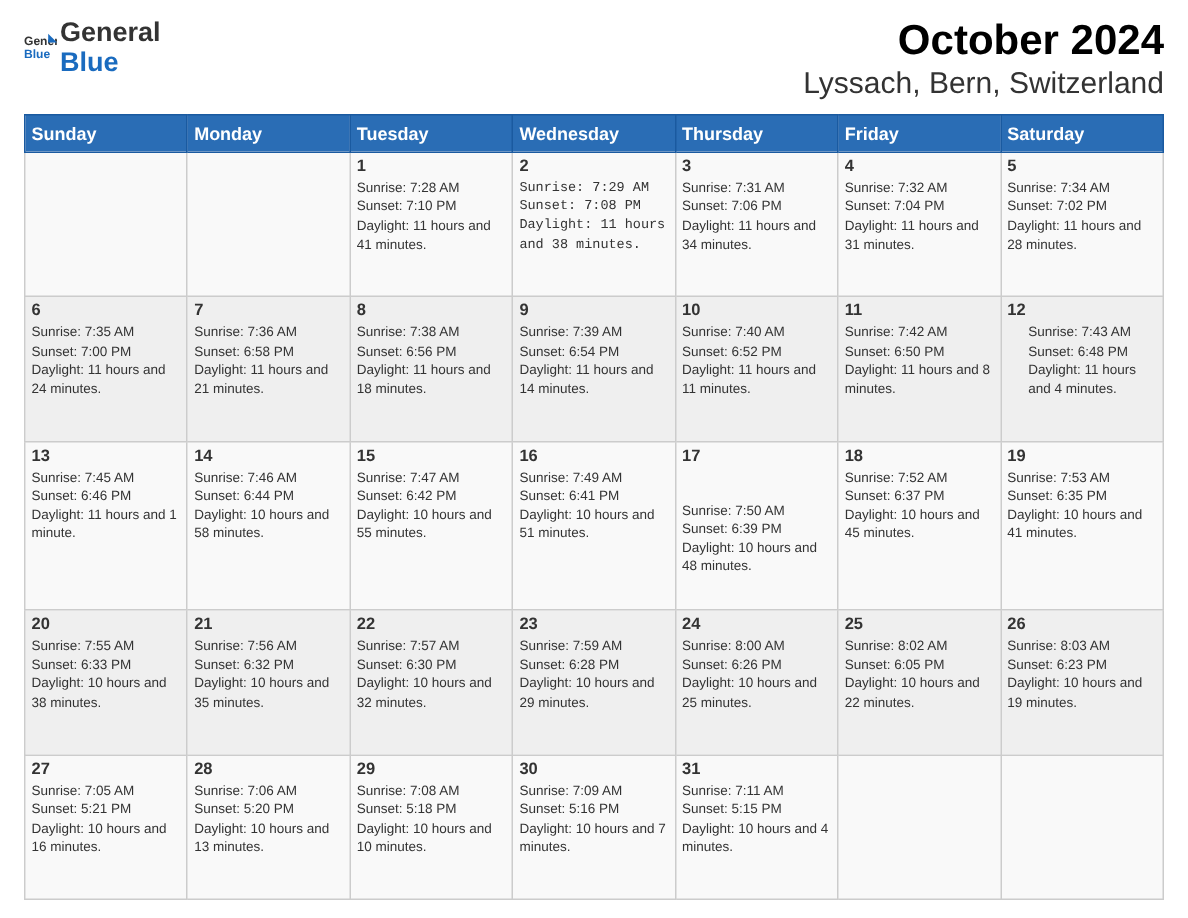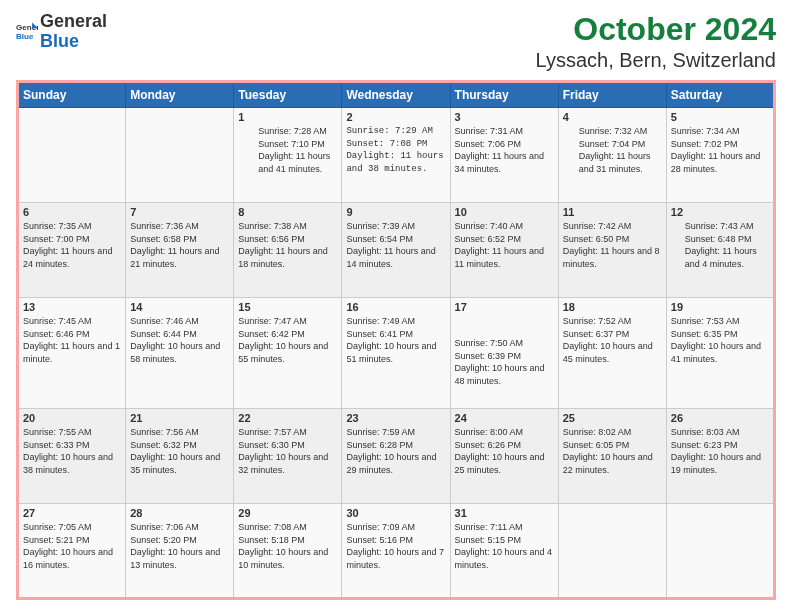--- a/index.html
+++ b/index.html
@@ -36,33 +36,33 @@
     .logo-general { color: #333; }
     .logo-blue { color: #1a6bbf; }
     .logo-icon {
       width: 22px;
       height: 22px;
     }
     .title-block {
       text-align: right;
     }
     .month-title {
-      font-size: 32px;
+      font-size: 28px;
       font-weight: bold;
-      color: #15803d;
+      color: #000000;
       line-height: 1.1;
     }
     .location-title {
       font-size: 20px;
       color: #333;
       margin-top: 2px;
     }
     .calendar {
       flex: 1;
-      border: 3px solid #fca5a5;
+      border: 1px solid #fca5a5;
       border-collapse: collapse;
       width: 100%;
       table-layout: fixed;
     }
     .calendar th {
       background: #2a6db5;
       color: white;
       font-size: 12px;
       font-weight: bold;
       padding: 5px 4px;
@@ -127,39 +127,39 @@
         <th>Friday</th>
         <th>Saturday</th>
       </tr>
     </thead>
     <tbody id="calendar-body">
     <tr>
           <td class="empty-cell"></td>
           <td class="empty-cell"></td>
           <td>
             <div class="day-number">1</div>
-            <div class="day-info" style="white-space: pre-line; margin-left: 20px;">Sunrise: 7:28 AM
+            <div class="day-info" style="white-space: pre-line;">Sunrise: 7:28 AM
 Sunset: 7:10 PM
 Daylight: 11 hours and 41 minutes.</div>
           </td>
           <td>
             <div class="day-number">2</div>
             <div class="day-info" style="white-space: pre-line; font-family: Liberation Mono, monospace;">Sunrise: 7:29 AM
 Sunset: 7:08 PM
 Daylight: 11 hours and 38 minutes.</div>
           </td>
           <td>
             <div class="day-number">3</div>
             <div class="day-info" style="white-space: pre-line;">Sunrise: 7:31 AM
 Sunset: 7:06 PM
 Daylight: 11 hours and 34 minutes.</div>
           </td>
           <td>
             <div class="day-number">4</div>
-            <div class="day-info" style="white-space: pre-line; margin-left: 16px;">Sunrise: 7:32 AM
+            <div class="day-info" style="white-space: pre-line;">Sunrise: 7:32 AM
 Sunset: 7:04 PM
 Daylight: 11 hours and 31 minutes.</div>
           </td>
           <td>
             <div class="day-number">5</div>
             <div class="day-info" style="white-space: pre-line;">Sunrise: 7:34 AM
 Sunset: 7:02 PM
 Daylight: 11 hours and 28 minutes.</div>
           </td>
         </tr>

